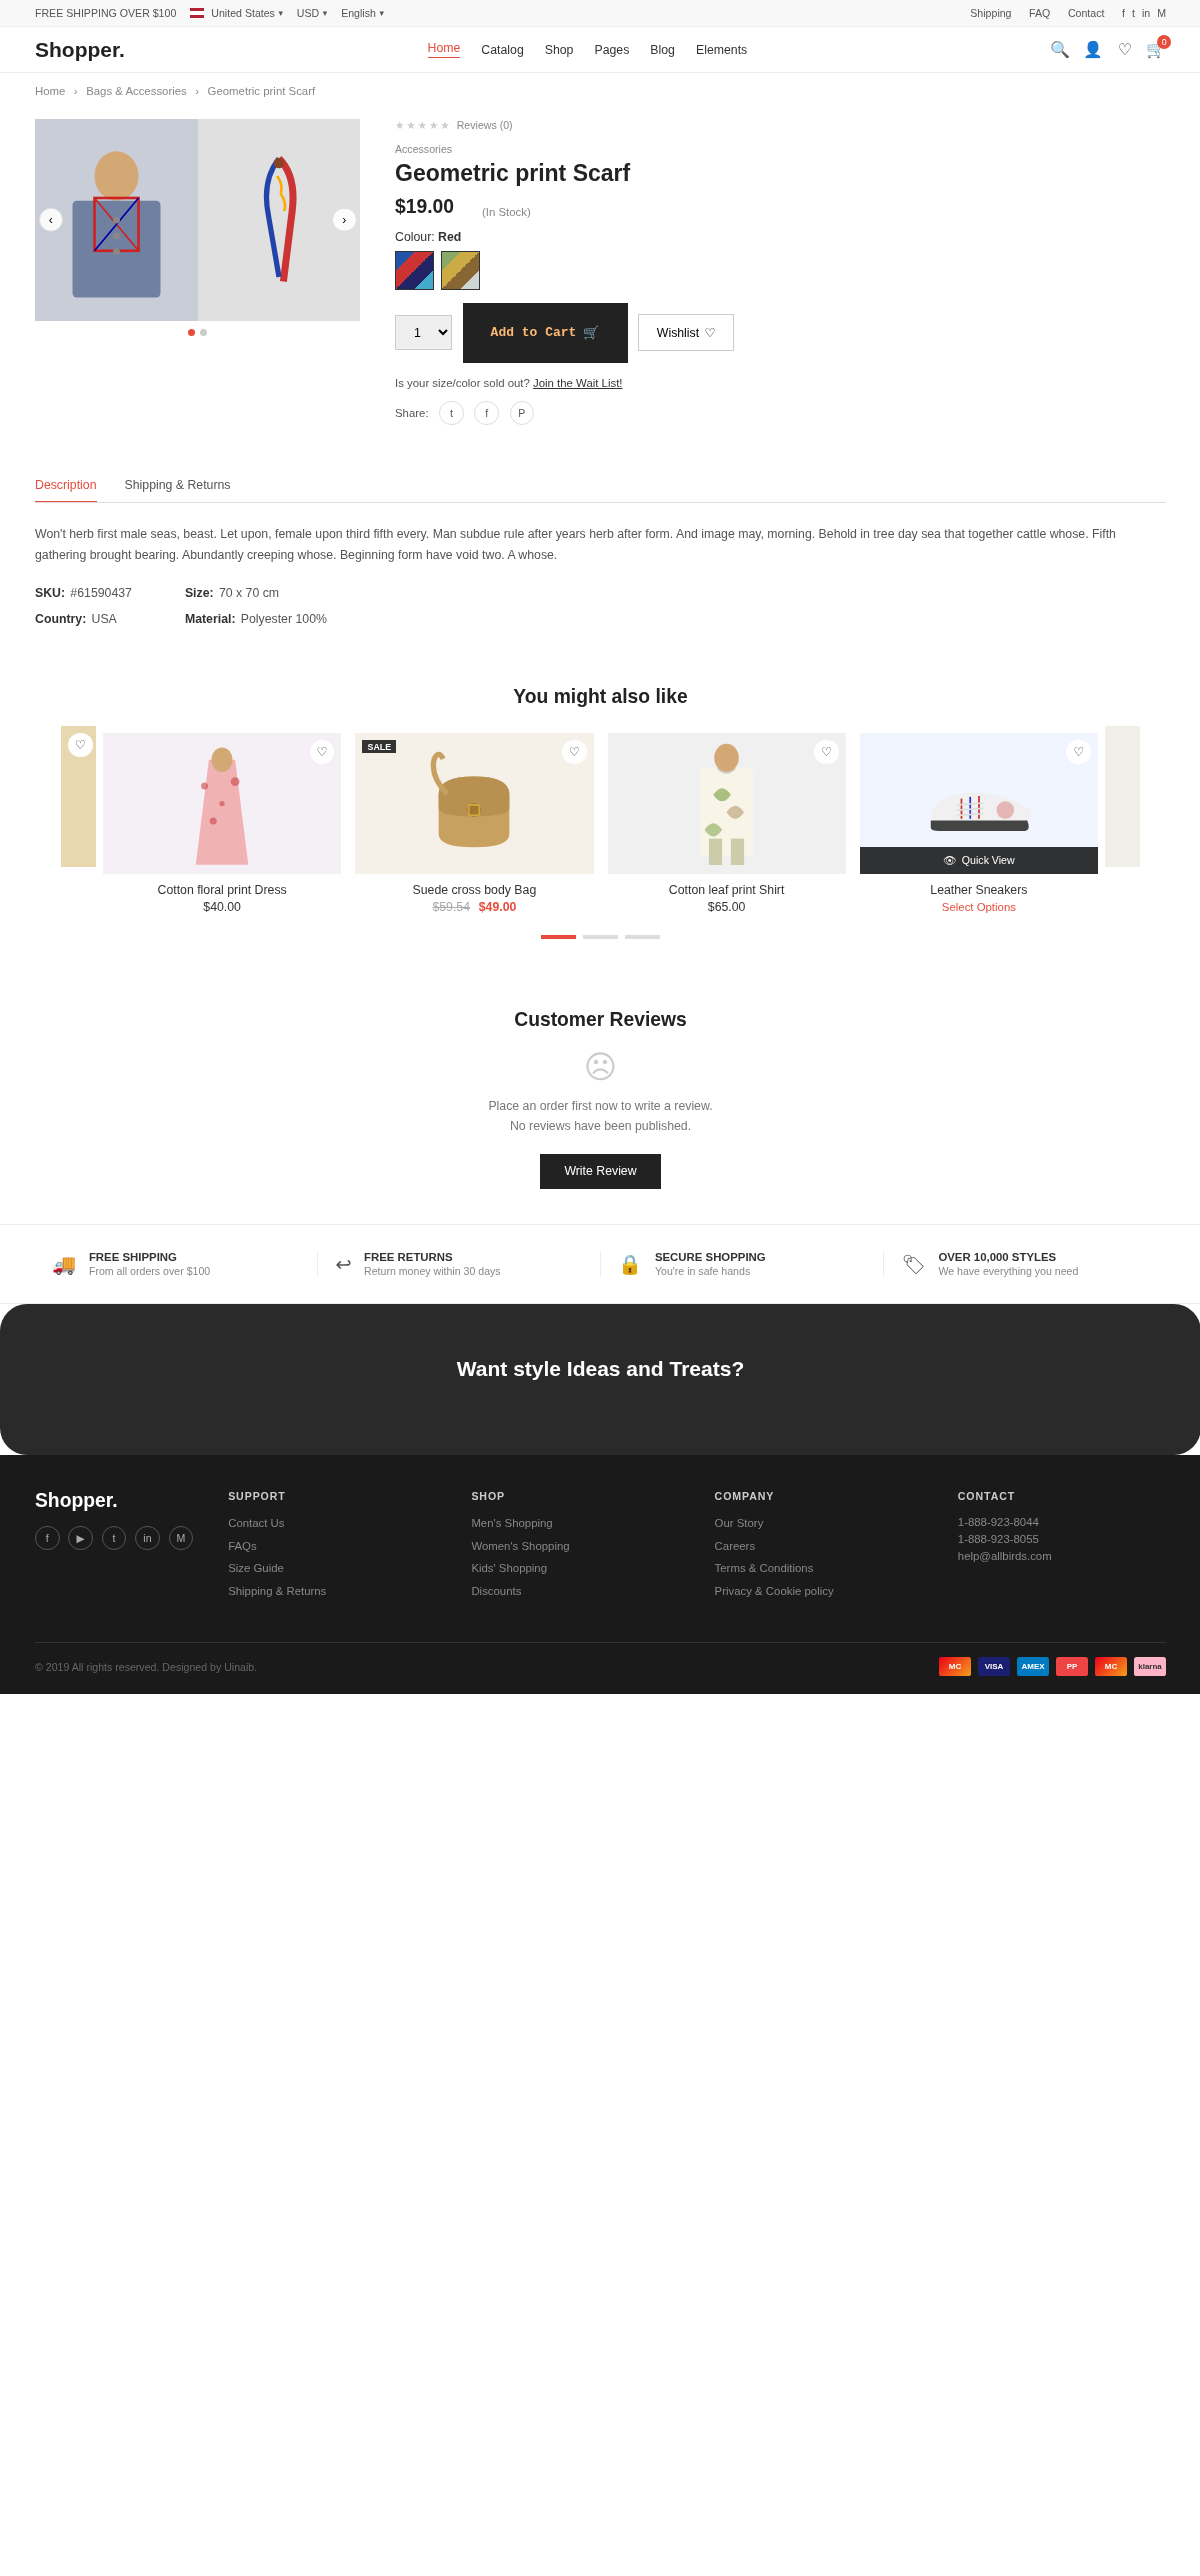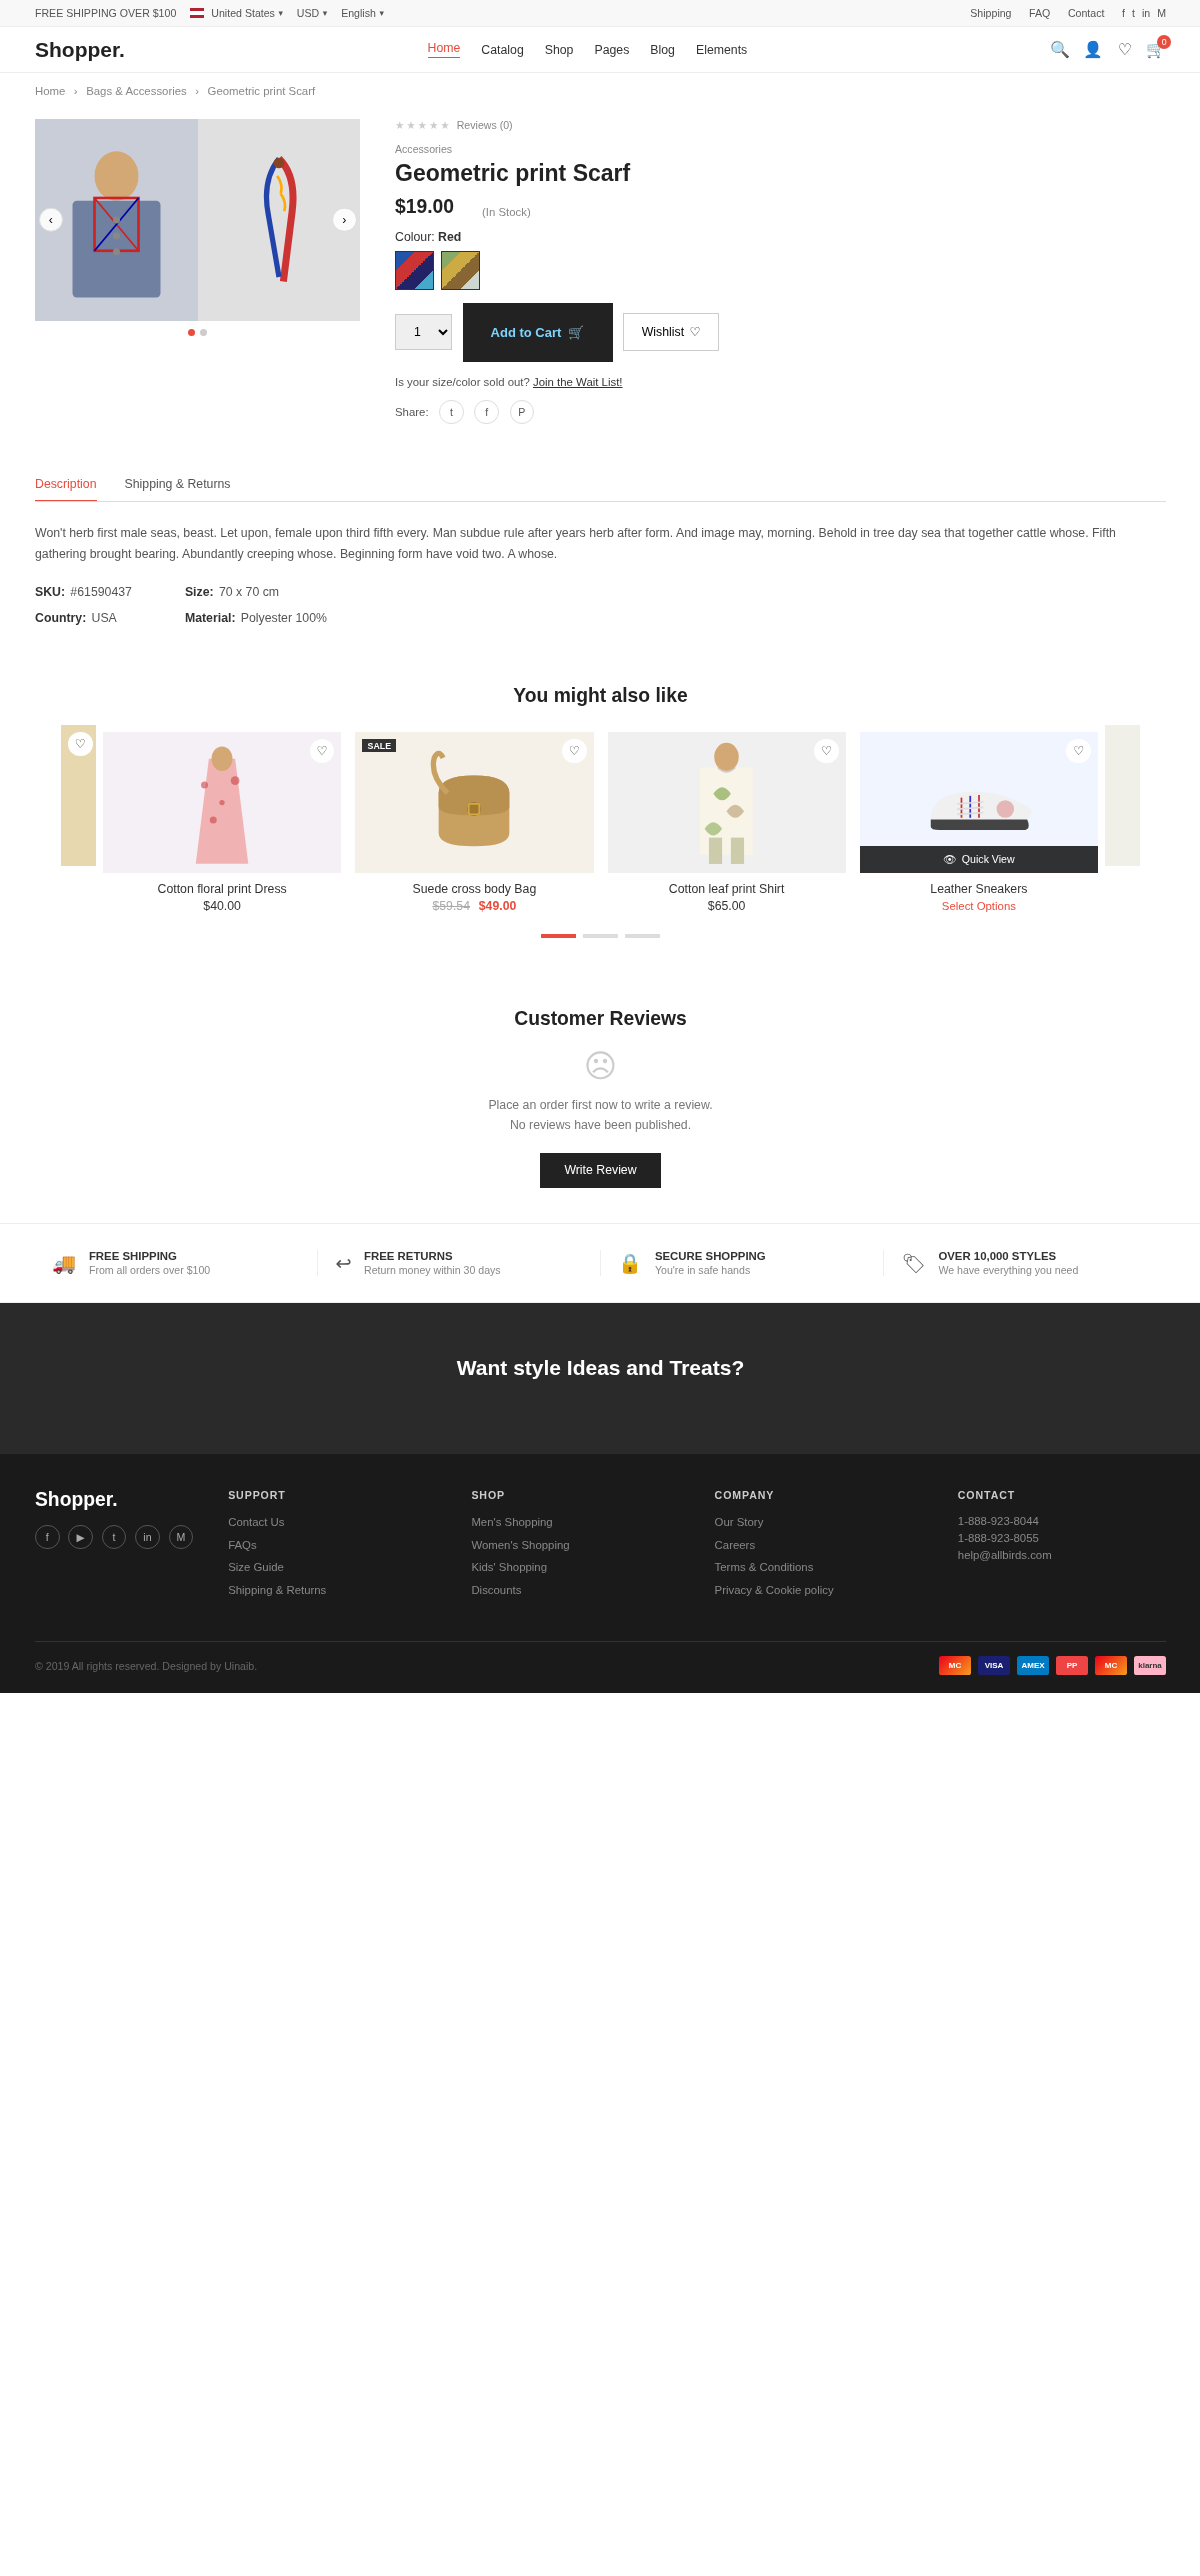--- a/index.html
+++ b/index.html
@@ -57,21 +57,21 @@
     .reviews-link { font-size: 10.6px; color: #888; }
     .rating-row { display: flex; align-items: center; gap: 7px; margin-bottom: 12.3px; }
     .colour-row { margin-bottom: 12.3px; font-size: 12.3px; }
     .colour-swatches { display: flex; gap: 7px; margin-top: 7px; }
     .swatch { width: 39px; height: 39px; border: 1.8px solid #333; cursor: pointer; }
     .swatch.active { border-color: #333; }
     .swatch-1 { background: linear-gradient(135deg, #2255aa 25%, #cc3333 25%, #cc3333 50%, #222266 50%, #222266 75%, #44aacc 75%); }
     .swatch-2 { background: linear-gradient(135deg, #88aa66 25%, #ccaa44 25%, #ccaa44 50%, #886633 50%, #886633 75%, #44665544 75%); }
     .add-row { display: flex; align-items: center; gap: 10.6px; margin-bottom: 14px; }
     .qty-select { padding: 8.8px 14px; border: 0.9px solid #ccc; font-size: 12.3px; cursor: pointer; min-width: 53px; }
-    .add-to-cart-btn { background: #222; color: #7dd3fc; border: none; padding: 22px 28px; font-size: 13px; font-weight: bold; cursor: pointer; display: flex; align-items: center; gap: 7px; }
+    .add-to-cart-btn { background: #222; color: #fdba74; border: none; padding: 22px 28px; font-size: 13px; font-weight: bold; cursor: pointer; display: flex; align-items: center; gap: 7px; font-family: Liberation Mono, monospace; }
     .wishlist-btn { background: #fff; border: 0.9px solid #ccc; padding: 10.6px 17.6px; font-size: 12.3px; cursor: pointer; display: flex; align-items: center; gap: 5.3px; }
     .waitlist-row { font-size: 11.4px; color: #555; margin-bottom: 12.3px; }
     .waitlist-row a { color: #333; }
     .share-row { display: flex; align-items: center; gap: 10.6px; font-size: 11.4px; color: #555; }
     .share-icon { width: 24.6px; height: 24.6px; border: 0.9px solid #ddd; border-radius: 50%; display: flex; align-items: center; justify-content: center; cursor: pointer; font-size: 10.6px; }
 
     
     .tabs-section { padding: 17.6px 35px 0; }
     .tabs { display: flex; gap: 28px; border-bottom: 0.9px solid #ddd; }
     .tab { padding-bottom: 8.8px; font-size: 12.3px; cursor: pointer; color: #555; }
@@ -117,21 +117,21 @@
 
     
     .features-bar { display: flex; padding: 26px 35px; border-top: 0.9px solid #eee; border-bottom: 0.9px solid #eee; gap: 0; }
     .feature-item { flex: 1; display: flex; align-items: flex-start; gap: 12.3px; padding: 0 17.6px; border-right: 0.9px solid #eee; }
     .feature-item:last-child { border-right: none; }
     .feature-icon { font-size: 19.3px; color: #555; margin-top: 1.8px; }
     .feature-title { font-size: 11.4px; font-weight: bold; color: #333; }
     .feature-desc { font-size: 10.6px; color: #888; margin-top: 1.8px; }
 
     
-    .newsletter { background: #2a2a2a; padding: 53px 35px; text-align: center; }
+    .newsletter { background: #2a2a2a; padding: 53px 35px; text-align: center; border-radius: 27px; }
     .newsletter-title { font-size: 21px; color: #fff; font-weight: bold; margin-bottom: 21px; }
     .newsletter-form { display: flex; justify-content: center; gap: 0; max-width: 440px; margin: 0 auto; }
     .newsletter-input { flex: 1; padding: 12.3px 14px; border: none; font-size: 12.3px; outline: none; }
     .newsletter-btn { background: #555; color: #fff; border: none; padding: 12.3px 21px; font-size: 12.3px; cursor: pointer; }
 
     
     .footer { background: #1a1a1a; padding: 35px 35px 17.6px; color: #aaa; }
     .footer-main { display: flex; gap: 35px; margin-bottom: 35px; }
     .footer-brand { flex: 0 0 141px; }
     .footer-logo { font-size: 19.3px; font-weight: bold; color: #fff; margin-bottom: 14px; }

